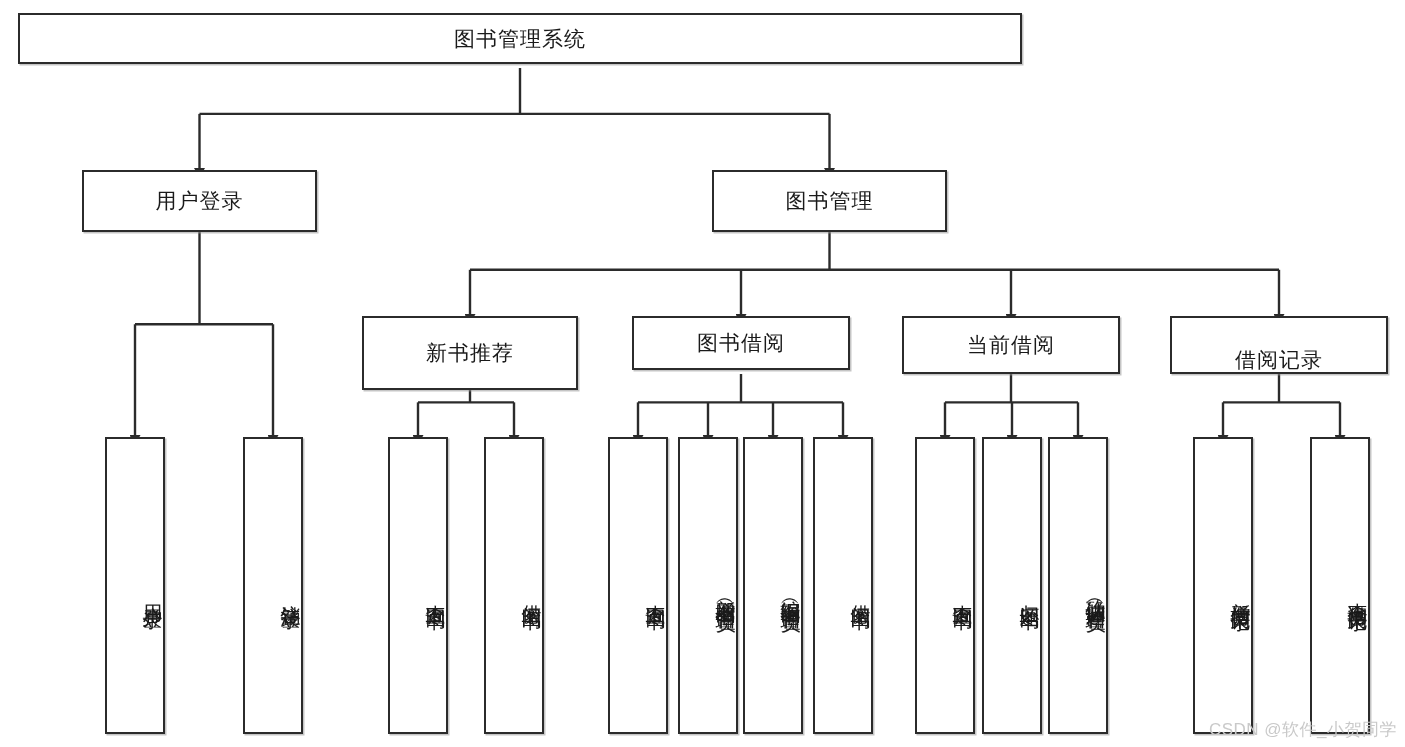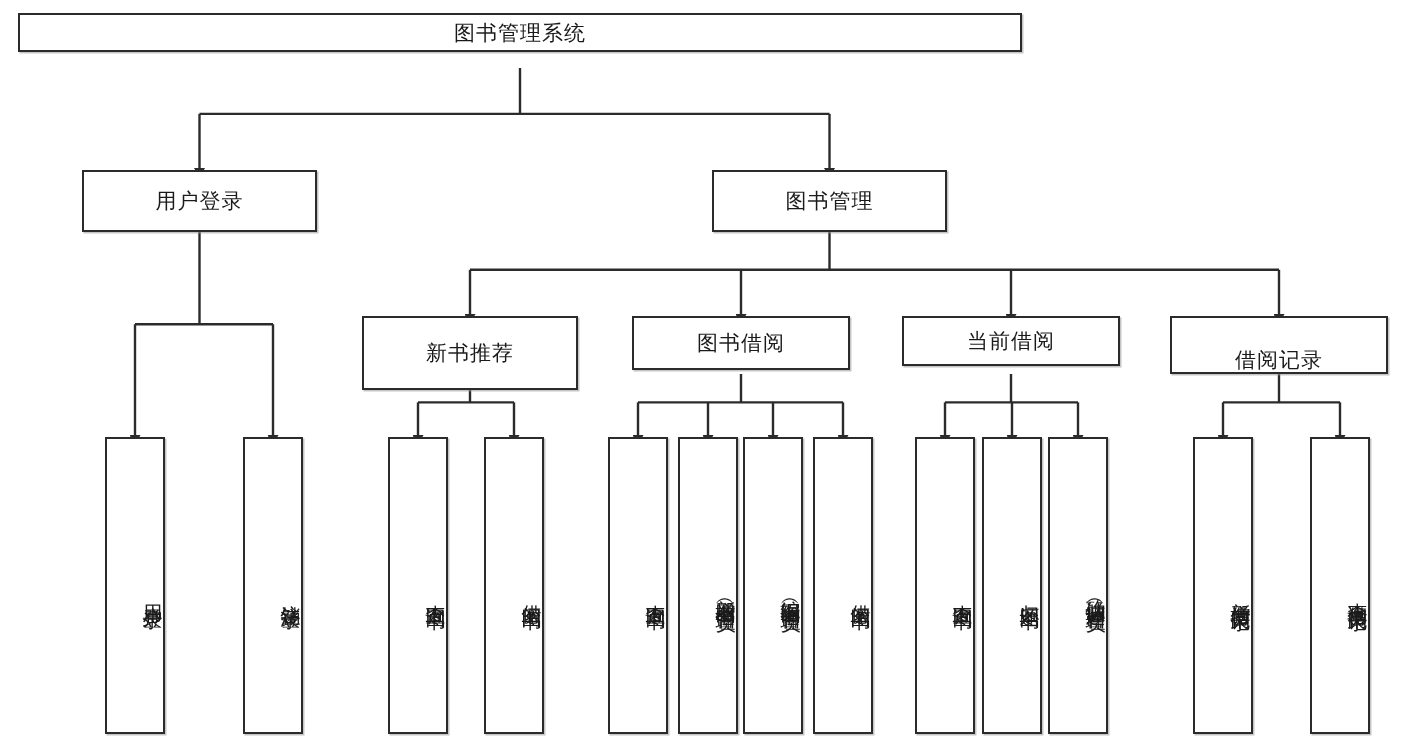--- a/index.html
+++ b/index.html
@@ -108,36 +108,36 @@
         <path d="M1012,402.35 L1012,436" marker-end="url(#arrow)"></path>
         <path d="M1078,402.35 L1078,436" marker-end="url(#arrow)"></path>
         <path d="M1279,374 L1279,402.35"></path>
         <path d="M1223,402.35 L1340,402.35"></path>
         <path d="M1223,402.35 L1223,436" marker-end="url(#arrow)"></path>
         <path d="M1340,402.35 L1340,436" marker-end="url(#arrow)"></path>
       </g>
   </svg>
 
   <div id="node-layer">
-      <div class="node horiz" style="left: 18px; top: 13px; width: 1004px; height: 39px;">
+      <div class="node horiz" style="left: 18px; top: 13px; width: 1004px; height: 51px;">
         <span class="label">图书管理系统</span>
       </div>
       <div class="node horiz" style="left: 82px; top: 170px; width: 235px; height: 62px;">
         <span class="label">用户登录</span>
       </div>
       <div class="node horiz" style="left: 712px; top: 170px; width: 235px; height: 62px;">
         <span class="label">图书管理</span>
       </div>
       <div class="node horiz" style="left: 362px; top: 316px; width: 216px; height: 74px;">
         <span class="label">新书推荐</span>
       </div>
       <div class="node horiz" style="left: 632px; top: 316px; width: 218px; height: 54px;">
         <span class="label">图书借阅</span>
       </div>
-      <div class="node horiz" style="left: 902px; top: 316px; width: 218px; height: 50px;">
+      <div class="node horiz" style="left: 902px; top: 316px; width: 218px; height: 58px;">
         <span class="label">当前借阅</span>
       </div>
       <div class="node horiz" style="left: 1170px; top: 316px; width: 218px; height: 58px; align-items: flex-end;">
         <span class="label">借阅记录</span>
       </div>
       <div class="node vert" style="left: 105px; top: 437px; width: 60px; height: 297px;">
         <span class="label">用户登录</span>
       </div>
       <div class="node vert" style="left: 243px; top: 437px; width: 60px; height: 297px;">
         <span class="label">注销登录</span>
@@ -170,13 +170,14 @@
         <span class="label">确认归还（管理员）</span>
       </div>
       <div class="node vert" style="left: 1193px; top: 437px; width: 60px; height: 297px;">
         <span class="label">新增借阅记录</span>
       </div>
       <div class="node vert" style="left: 1310px; top: 437px; width: 60px; height: 297px;">
         <span class="label">查询借阅记录</span>
       </div>
     </div>
 
+  <div id="watermark">CSDN @软件_小贺同学</div>
 </div>
 
 </body></html>

